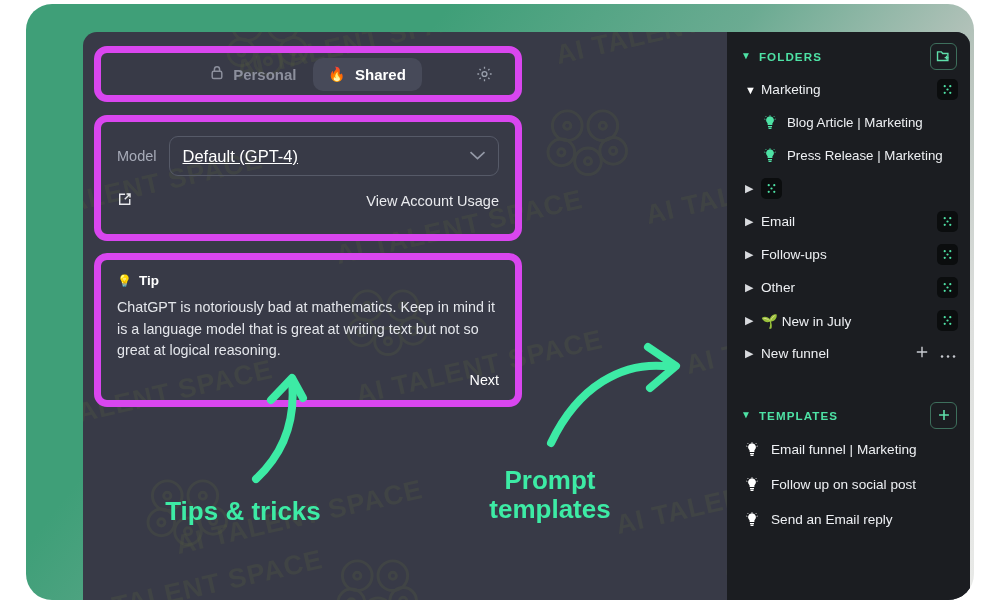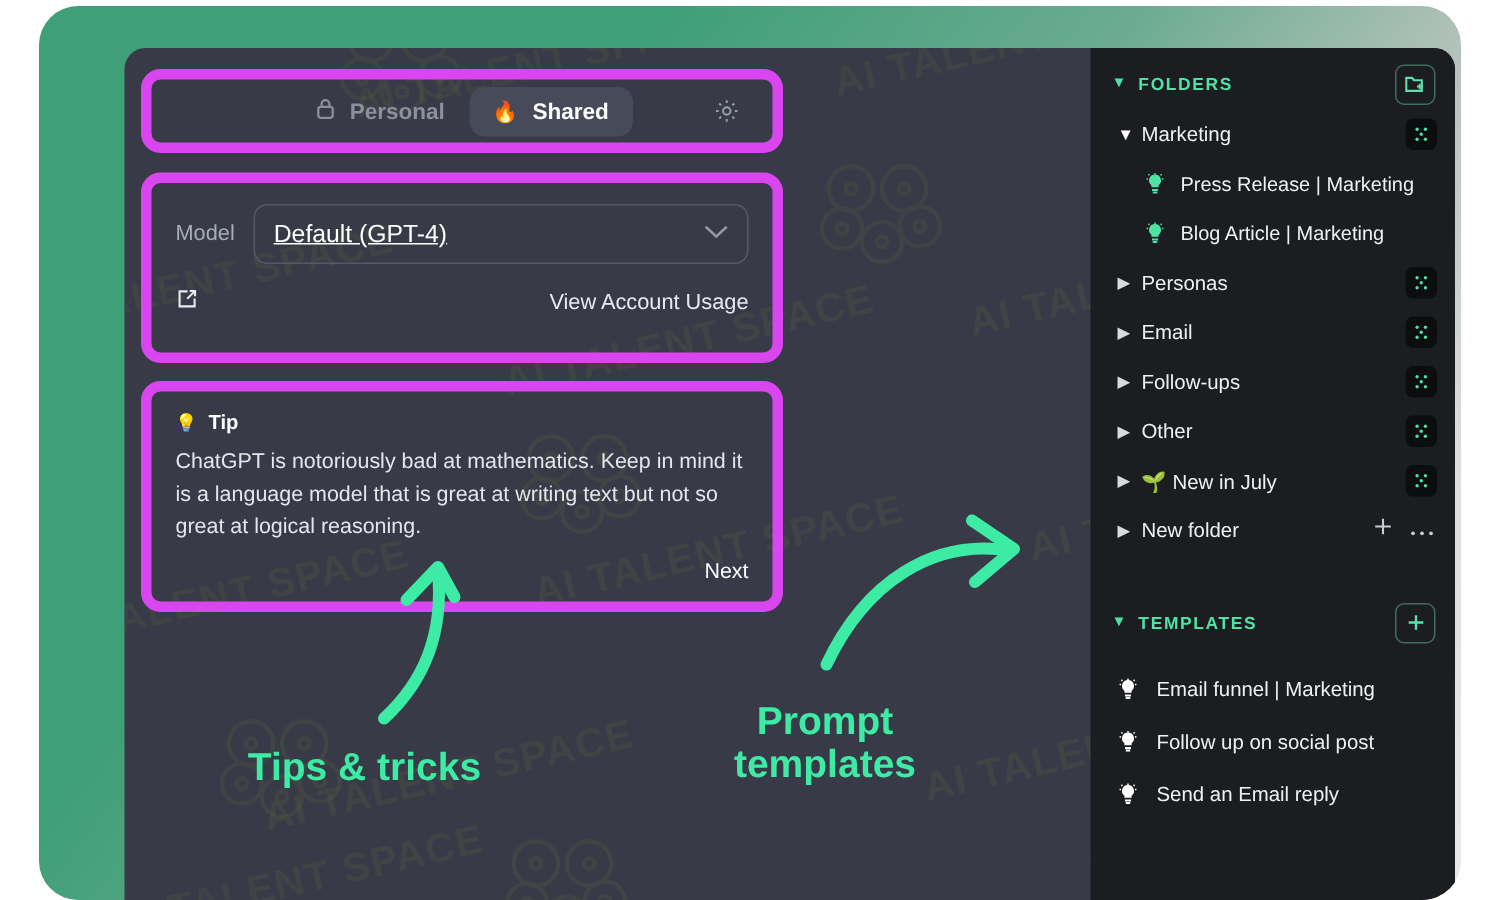--- a/index.html
+++ b/index.html
@@ -103,21 +103,21 @@
   }
   .handle svg{display:block;}
   .plusdots{display:flex;align-items:center;gap:11px;color:#c9ccd2;flex:none;padding-right:2px;}
 
   .prow{
     display:flex;align-items:center;height:33px;padding:0 12px 0 36px;gap:10px;
   }
   .prow .plabel{color:#eef0f3;font-size:13.3px;white-space:nowrap;}
   .bulb{flex:none;display:flex;}
 
-  .trow{display:flex;align-items:center;height:35px;padding:0 12px 0 18px;gap:12px;}
+  .trow{display:flex;align-items:flex-start;height:35px;padding:0 12px 0 18px;gap:12px;}
   .trow .tlabel{color:#eef0f3;font-size:13.6px;white-space:nowrap;}
   .anno-text{
     position:absolute;color:#3debа5;color:#3deba5;
     font-weight:700;text-align:center;line-height:1.12;
   }
   .a1{left:148px;top:497px;width:190px;font-size:26px;}
   .a2{left:470px;top:466px;width:160px;font-size:26px;}
   .arrows{position:absolute;left:0;top:0;width:1000px;height:600px;}
 </style>
 </head>
@@ -332,38 +332,37 @@
         </div>
 
         <div class="prow">
           <span class="bulb">
             <svg width="14" height="15" viewBox="0 0 14 15" fill="none" stroke="#4ee2a5" stroke-width="1.3">
               <path d="M7 1.3a4 4 0 0 1 2.4 7.2v1.4H4.6V8.5A4 4 0 0 1 7 1.3z" fill="#4ee2a5" stroke="none"></path>
               <path d="M5 11.6h4M5.5 13.3h3" stroke="#4ee2a5"></path>
               <path d="M7 .3v1M12.6 4.1l-.9.4M1.4 4.1l.9.4M11.4 1.2l-.7.7M2.6 1.2l.7.7" stroke="#4ee2a5" stroke-width="1"></path>
             </svg>
           </span>
-          <span class="plabel">Press Release | Marketing</span>
+          <span class="plabel">Blog Article | Marketing</span>
         </div>
 
         <div class="prow">
           <span class="bulb">
             <svg width="14" height="15" viewBox="0 0 14 15" fill="none" stroke="#4ee2a5" stroke-width="1.3">
               <path d="M7 1.3a4 4 0 0 1 2.4 7.2v1.4H4.6V8.5A4 4 0 0 1 7 1.3z" fill="#4ee2a5" stroke="none"></path>
               <path d="M5 11.6h4M5.5 13.3h3" stroke="#4ee2a5"></path>
               <path d="M7 .3v1M12.6 4.1l-.9.4M1.4 4.1l.9.4M11.4 1.2l-.7.7M2.6 1.2l.7.7" stroke="#4ee2a5" stroke-width="1"></path>
             </svg>
           </span>
-          <span class="plabel">Blog Article | Marketing</span>
+          <span class="plabel">Press Release | Marketing</span>
         </div>
 
 
         <div class="frow">
           <span class="tri">▶</span>
-          <span class="flabel">Personas</span>
           <span class="handle">
             <svg width="13" height="13" viewBox="0 0 14 14" fill="#4ee2a5">
               <circle cx="4" cy="3.4" r="1.2"></circle>
                 <circle cx="10" cy="3.4" r="1.2"></circle>
                 <circle cx="7" cy="7" r="1.2"></circle>
               <circle cx="4" cy="10.6" r="1.2"></circle>
                 <circle cx="10" cy="10.6" r="1.2"></circle>
             </svg>
           </span>
         </div>
@@ -419,21 +418,21 @@
                 <circle cx="10" cy="3.4" r="1.2"></circle>
                 <circle cx="7" cy="7" r="1.2"></circle>
               <circle cx="4" cy="10.6" r="1.2"></circle>
                 <circle cx="10" cy="10.6" r="1.2"></circle>
             </svg>
           </span>
         </div>
 
         <div class="frow">
           <span class="tri">▶</span>
-          <span class="flabel">New folder</span>
+          <span class="flabel">New funnel</span>
           <span class="plusdots">
             <span>
               <svg width="14" height="14" viewBox="0 0 14 14" fill="none" stroke="#c9ccd2" stroke-width="1.4">
                 <path d="M7 1.8v10.4M1.8 7h10.4"></path>
               </svg>
             </span>
             <span>
               <svg width="16" height="5" viewBox="0 0 16 5" fill="#c9ccd2">
                 <circle cx="2" cy="2.5" r="1.25"></circle>
                   <circle cx="8" cy="2.5" r="1.25"></circle>

